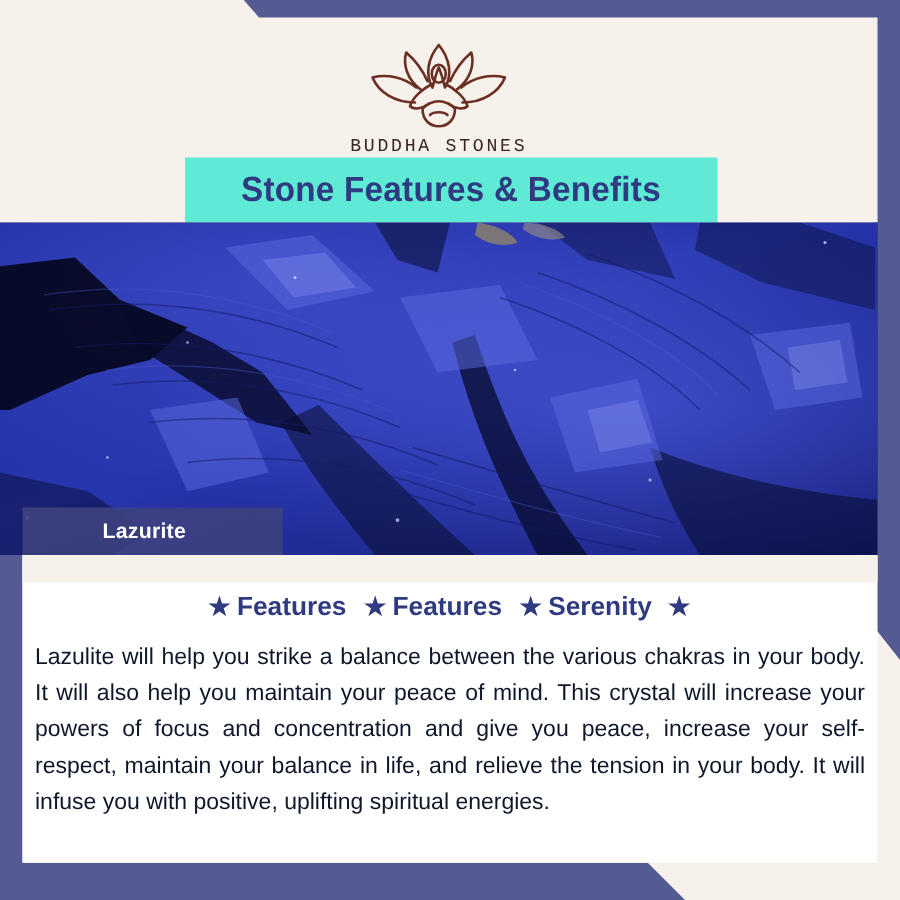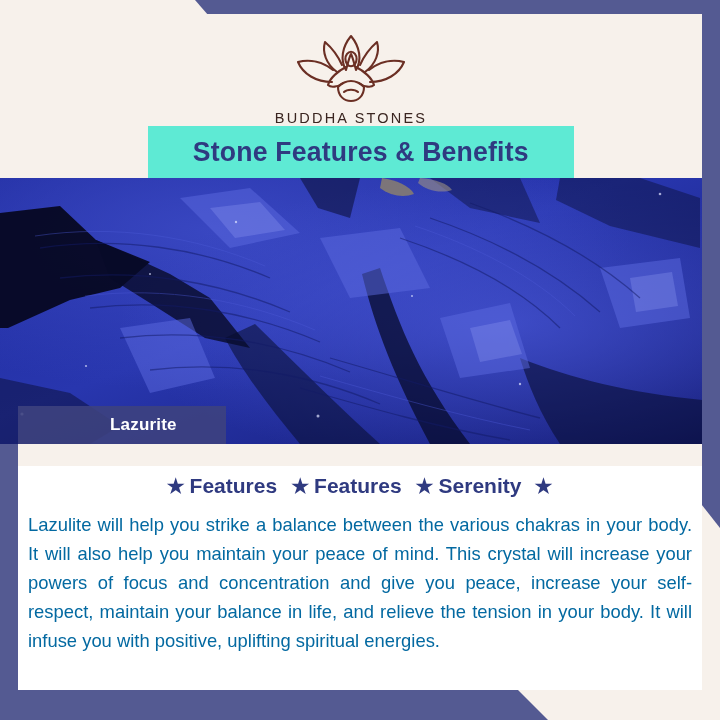--- a/index.html
+++ b/index.html
@@ -36,21 +36,21 @@
   .header{
     position:absolute;left:0;top:14px;width:702px;height:164px;
     background:#f7f1eb;
     box-sizing:border-box;
     display:flex;flex-direction:column;align-items:center;
   }
   .logo-wrap{margin-top:16px;display:flex;flex-direction:column;align-items:center;}
   .logo-mark{width:150px;height:74px;display:block;}
   .logo-word{
     margin-top:6px;
-    font-family:Liberation Sans, sans-serif;
+    font-family:Liberation Mono, monospace;
     font-size:14.5px;letter-spacing:2.2px;color:#3a2520;
     font-weight:400;white-space:nowrap;
   }
 
   
   .title-banner{
     position:absolute;left:148px;top:126px;width:426px;height:52px;
     background:#5eead4;
     display:flex;align-items:center;justify-content:center;
   }
@@ -68,21 +68,21 @@
   }
   .photo svg{display:block;width:100%;height:100%;}
 
   .stone-label{
     position:absolute;left:18px;top:406px;width:208px;height:38px;
     background:rgba(62,66,126,.88);
     display:flex;align-items:center;
   }
   .stone-label span{
     color:#ffffff;font-weight:bold;font-size:17px;
-    padding-left:92px;letter-spacing:.2px;
+    padding-left:64px;letter-spacing:.2px;
   }
 
   
   .content{
     position:absolute;left:18px;top:444px;width:684px;height:246px;
     background:#ffffff;
   }
   .content-topfade{
     position:absolute;left:0;top:0;width:100%;height:22px;
     background:#f7f1eb;
@@ -97,21 +97,21 @@
     color:#2f3a80;font-weight:bold;font-size:21px;
   }
   .benefit .star{font-size:20px;line-height:1;margin-right:5px;}
   .benefit + .benefit{margin-left:14px;}
   .benefit.tight{margin-left:13px;}
   .benefit.tight .star{margin-right:1px;}
 
   .body-text{
     position:absolute;left:10px;top:66px;width:664px;
     font-family:"Liberation Sans Narrow","Liberation Sans",sans-serif;
-    font-size:18.4px;line-height:29px;color:#0369a1;
+    font-size:18.4px;line-height:29px;color:#0f172a;
     text-align:justify;text-justify:inter-word;
     -webkit-hyphens:auto;hyphens:auto;
   }
 </style>
 </head>
 <body>
 
 <div class="stage">
 
   <div class="band-top"></div>

